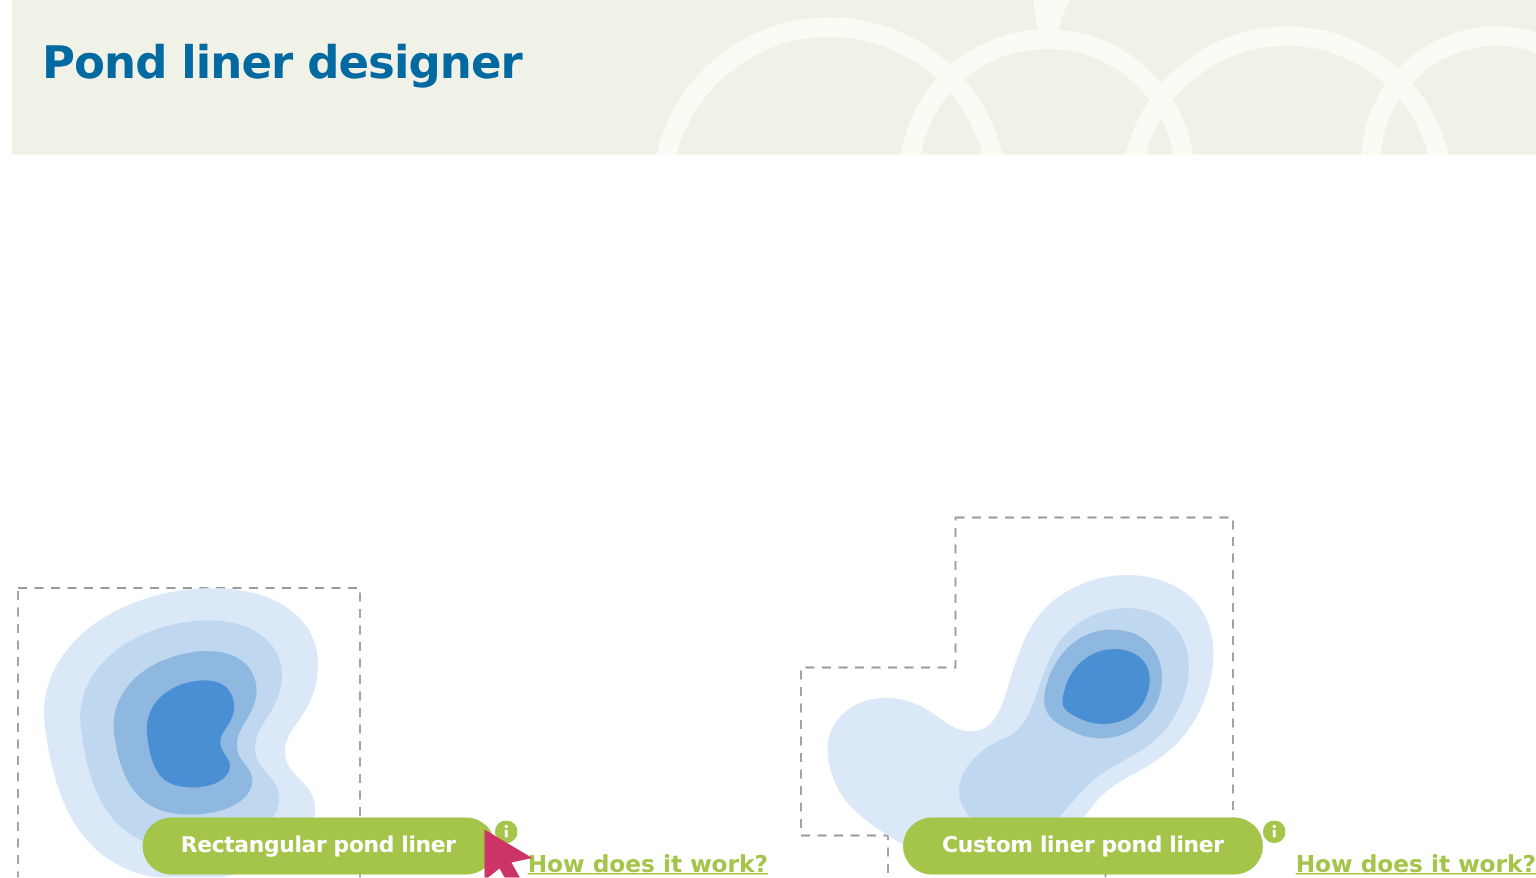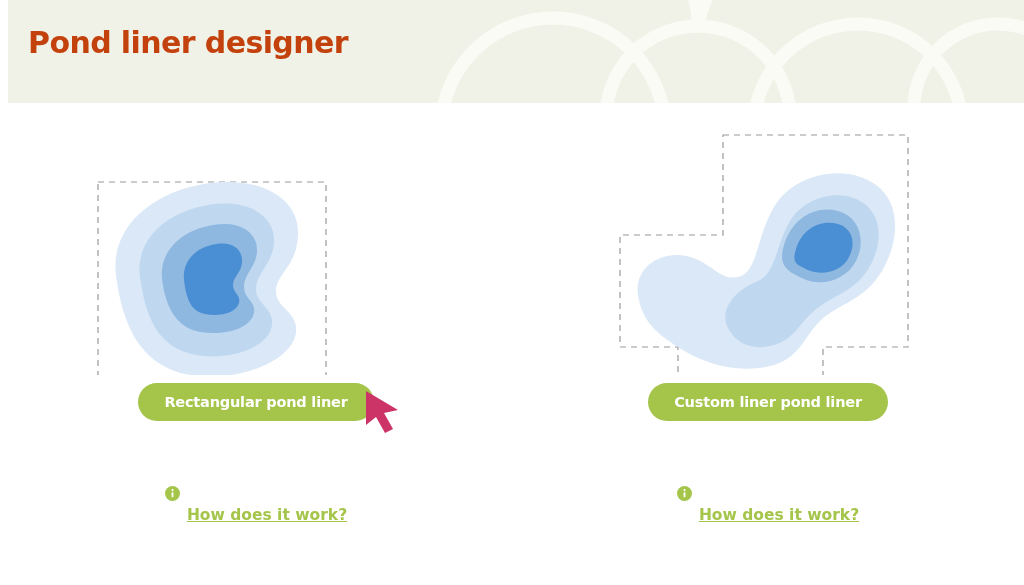--- a/index.html
+++ b/index.html
@@ -33,39 +33,39 @@
     height: 100%;
     pointer-events: none;
   }
   .header-title {
     position: absolute;
     left: 20px;
     top: 25px;
     font-size: 30px;
     font-weight: bold;
     letter-spacing: -0.6px;
-    color: #c2410c;
+    color: #0369a1;
     font-family: "DejaVu Sans", sans-serif;
     white-space: nowrap;
   }
 
   
   .columns {
     position: absolute;
     left: 0;
     top: 103px;
     width: 1024px;
     height: 482px;
     display: flex;
   }
   .col {
     width: 50%;
     display: flex;
-    flex-direction: column;
-    align-items: center;
+    flex-direction: row;
+    align-items: flex-end;
   }
 
   .shape-wrap {
     position: relative;
     width: 340px;
     height: 250px;
     margin-top: 22px;
   }
   .shape-svg {
     position: absolute;

